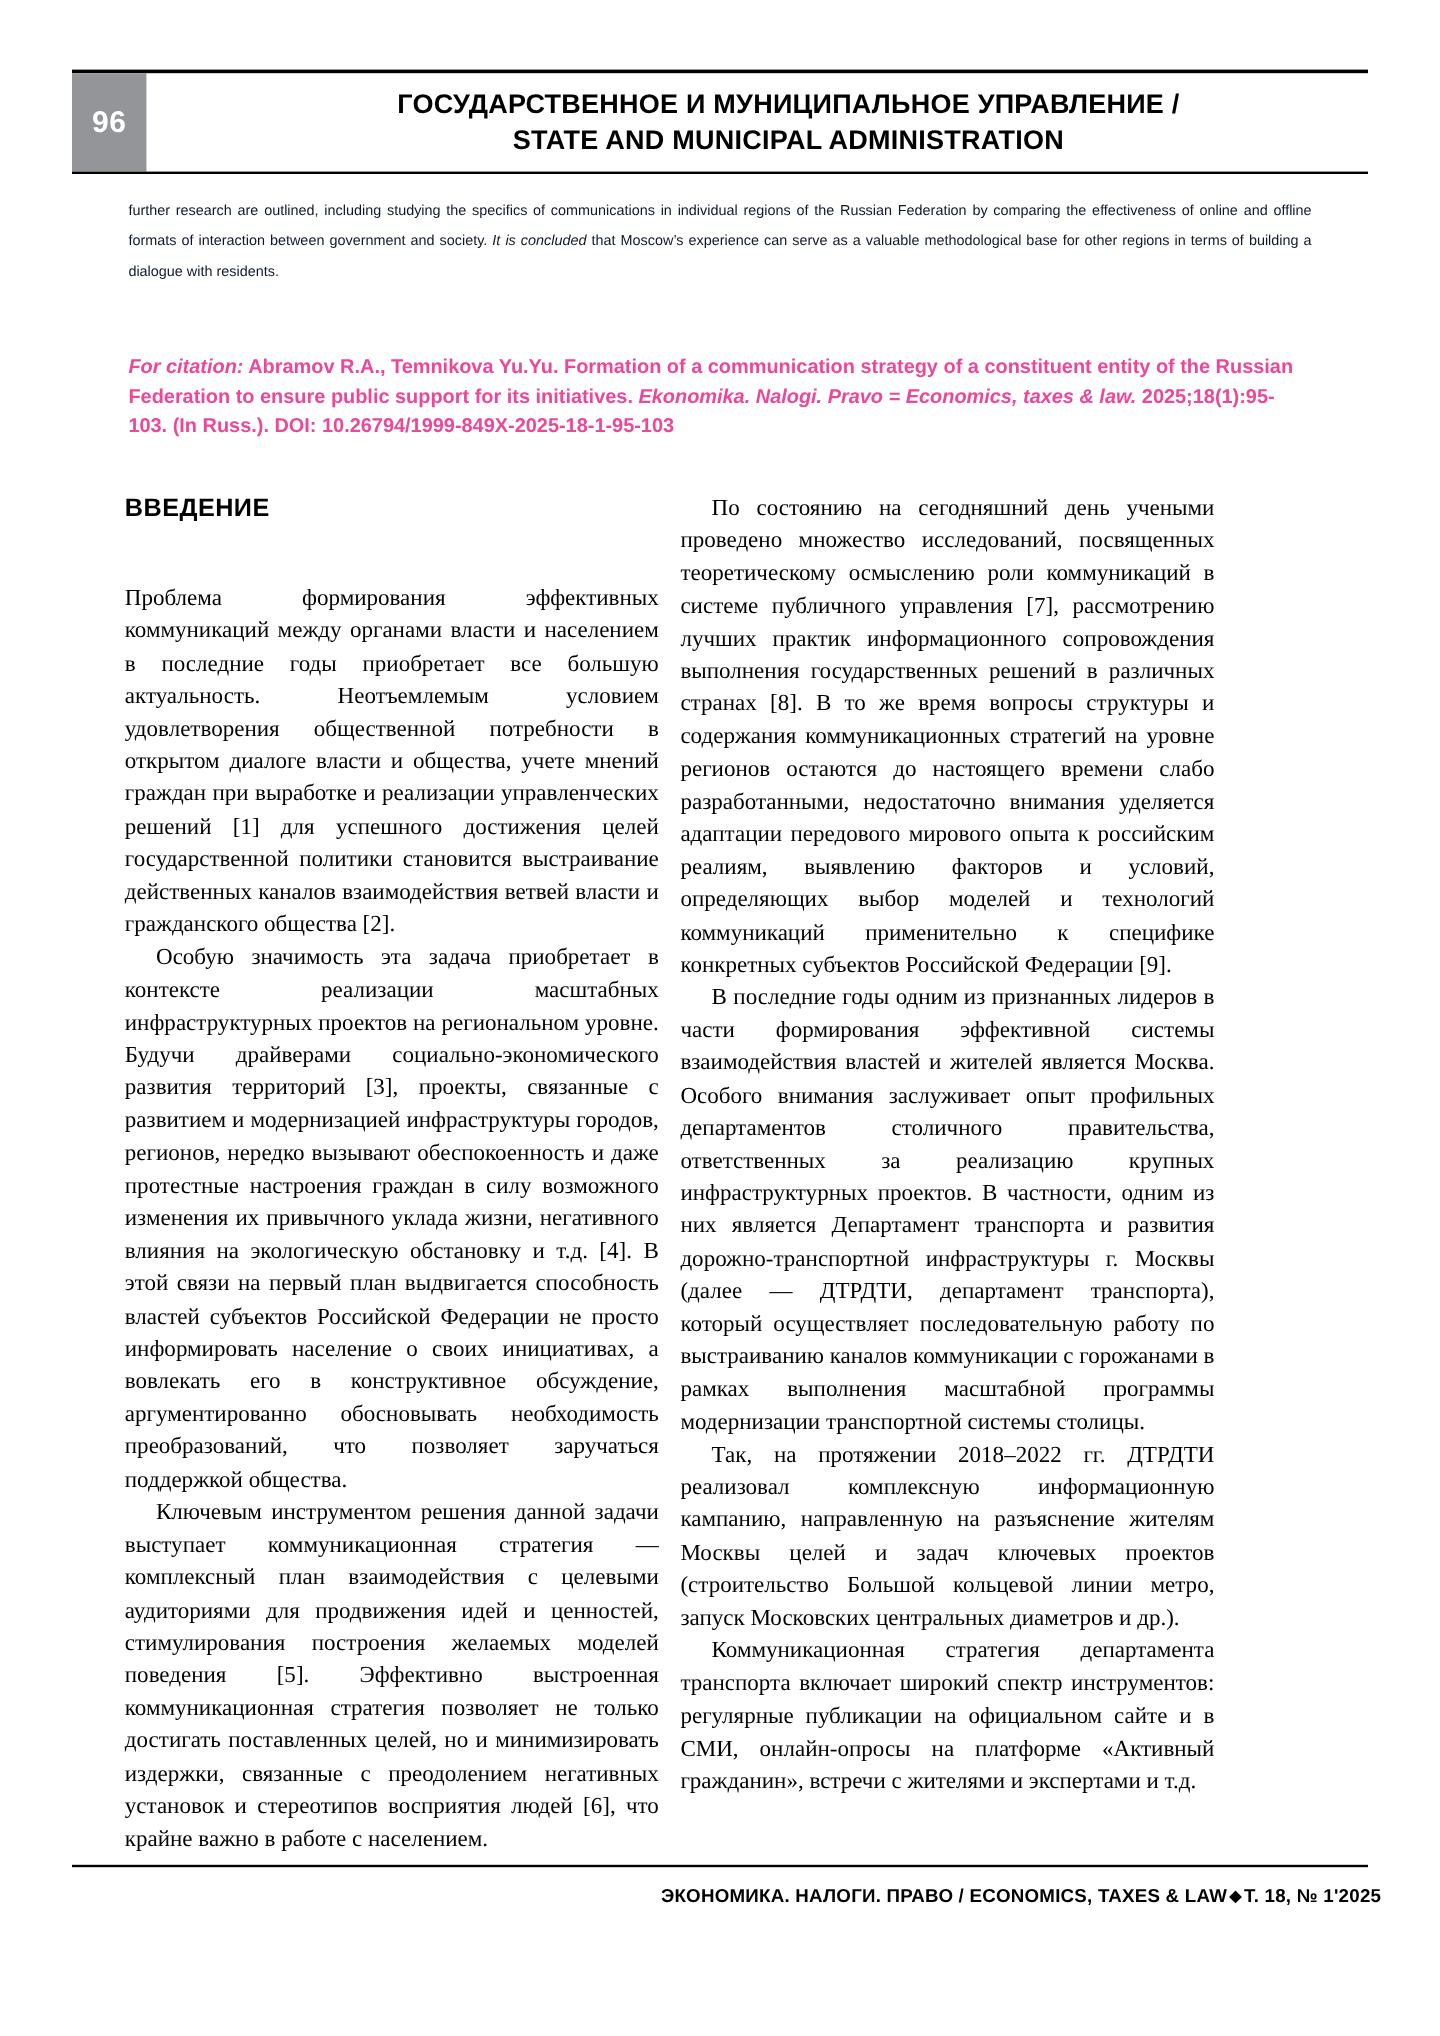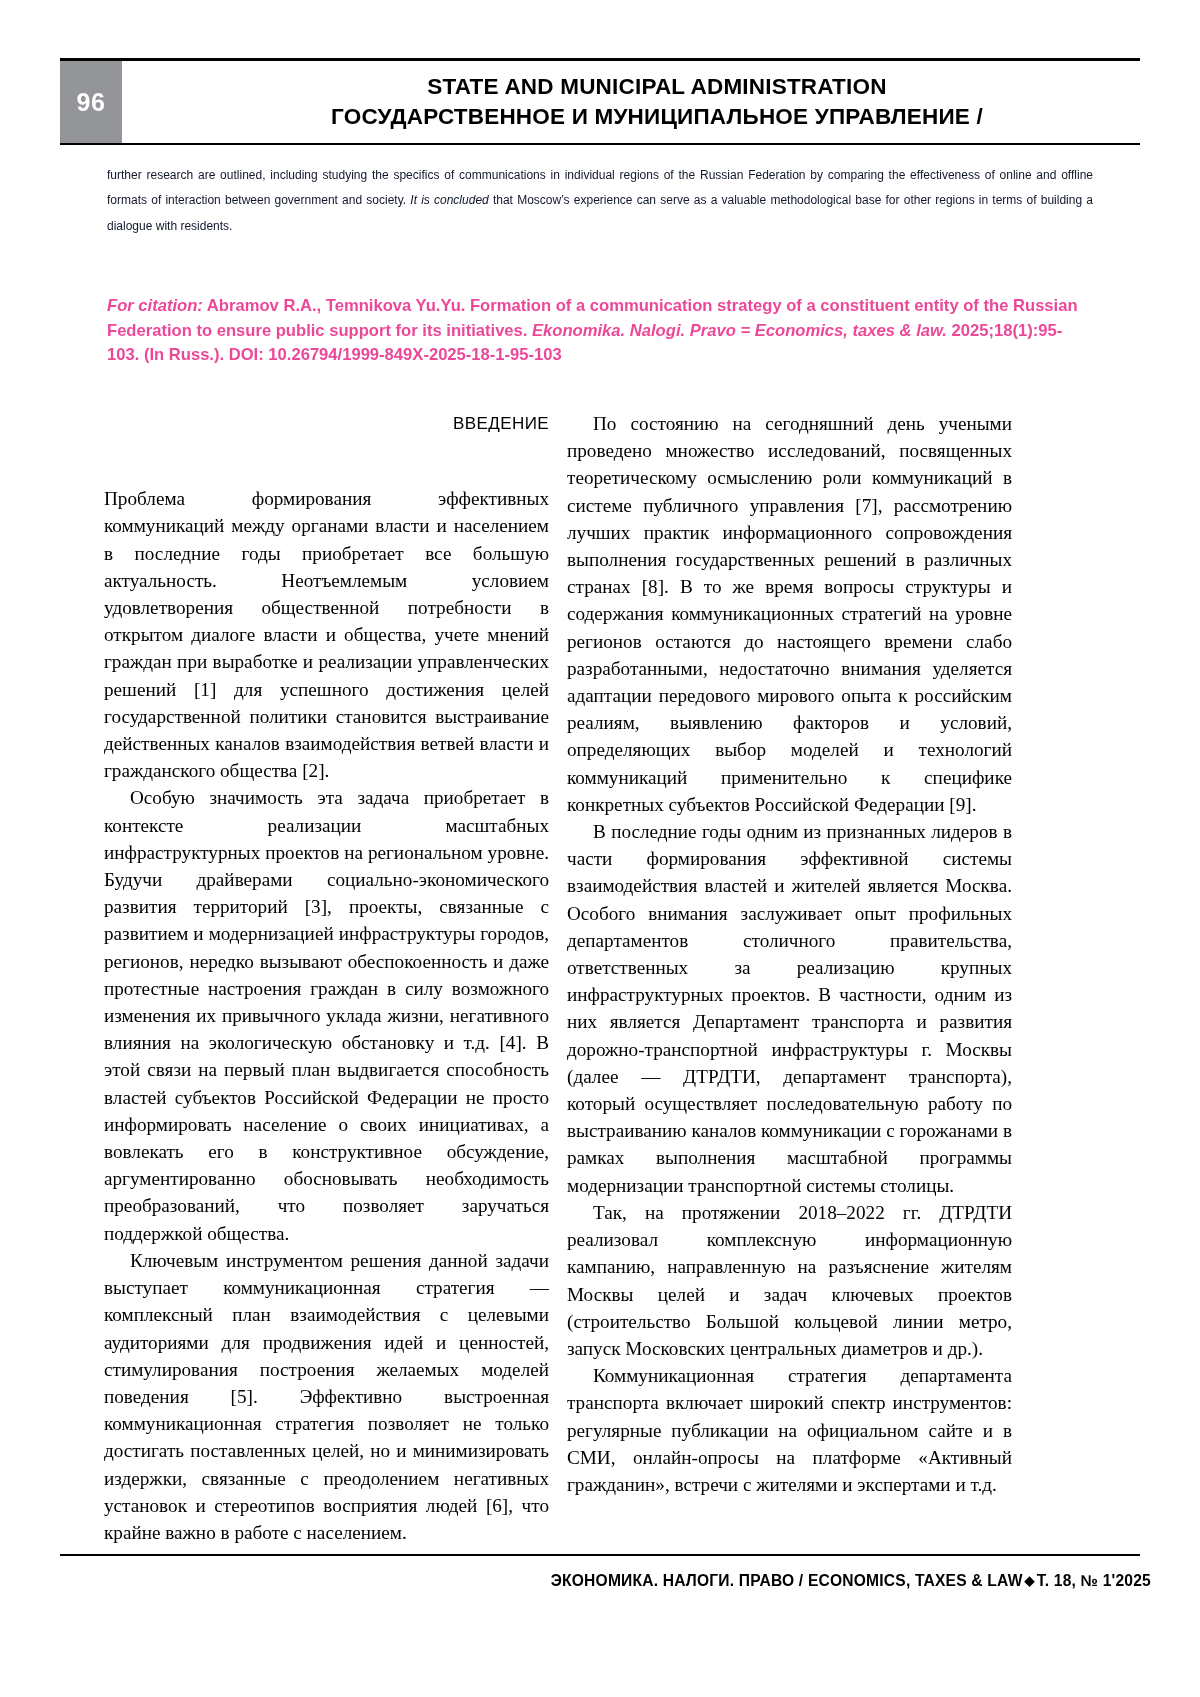--- a/index.html
+++ b/index.html
@@ -121,24 +121,24 @@
     font-size: 19.2px;
     line-height: 27.2px;
     text-align: justify;
     color: #000;
   }
   .col-left { left: 104px; }
   .col-right { left: 567px; }
 
   .section-title {
     font-family: "Liberation Sans", sans-serif;
-    font-weight: normal;
-    font-size: 17px;
+    font-weight: bold;
+    font-size: 21px;
     letter-spacing: 0.4px;
-    text-align: right;
+    text-align: left;
     margin: 0 0 6px 0;
   }
   .col p {
     margin: 0;
     text-indent: 26px;
     hyphens: manual;
   }
   .col p.noindent { text-indent: 0; margin-top: 48px; }
 
   
@@ -172,22 +172,22 @@
 </head>
 <body>
 
 <div class="page">
 
   <div class="header">
     <div class="header-rule-top"></div>
     <div class="page-num-box"></div>
     <div class="page-num">96</div>
     <div class="header-title">
+      <div>ГОСУДАРСТВЕННОЕ И МУНИЦИПАЛЬНОЕ УПРАВЛЕНИЕ /</div>
       <div>STATE AND MUNICIPAL ADMINISTRATION</div>
-      <div>ГОСУДАРСТВЕННОЕ И МУНИЦИПАЛЬНОЕ УПРАВЛЕНИЕ /</div>
     </div>
     <div class="header-rule-bottom"></div>
   </div>
 
   <div class="abstract">
     <p><span>further research are outlined, including studying the specifics of communications in individual regions of the Russian Federation by comparing the effectiveness of online and offline formats of interaction between government and society. </span><span class="it">It is concluded</span><span> that Moscow’s experience can serve as a valuable methodological base for other regions in terms of building a dialogue with residents.</span></p>
   </div>
 
   <div class="citation">
     <span class="ital">For citation:</span><span> Abramov R.A., Temnikova Yu.Yu. Formation of a communication strategy of a constituent entity of the Russian Federation to ensure public support for its initiatives. </span><span class="ital">Ekonomika. Nalogi. Pravo = Economics, taxes &amp; law.</span><span> 2025;18(1):95-103. (In Russ.). DOI: 10.26794/1999-849X-2025-18-1-95-103</span>

